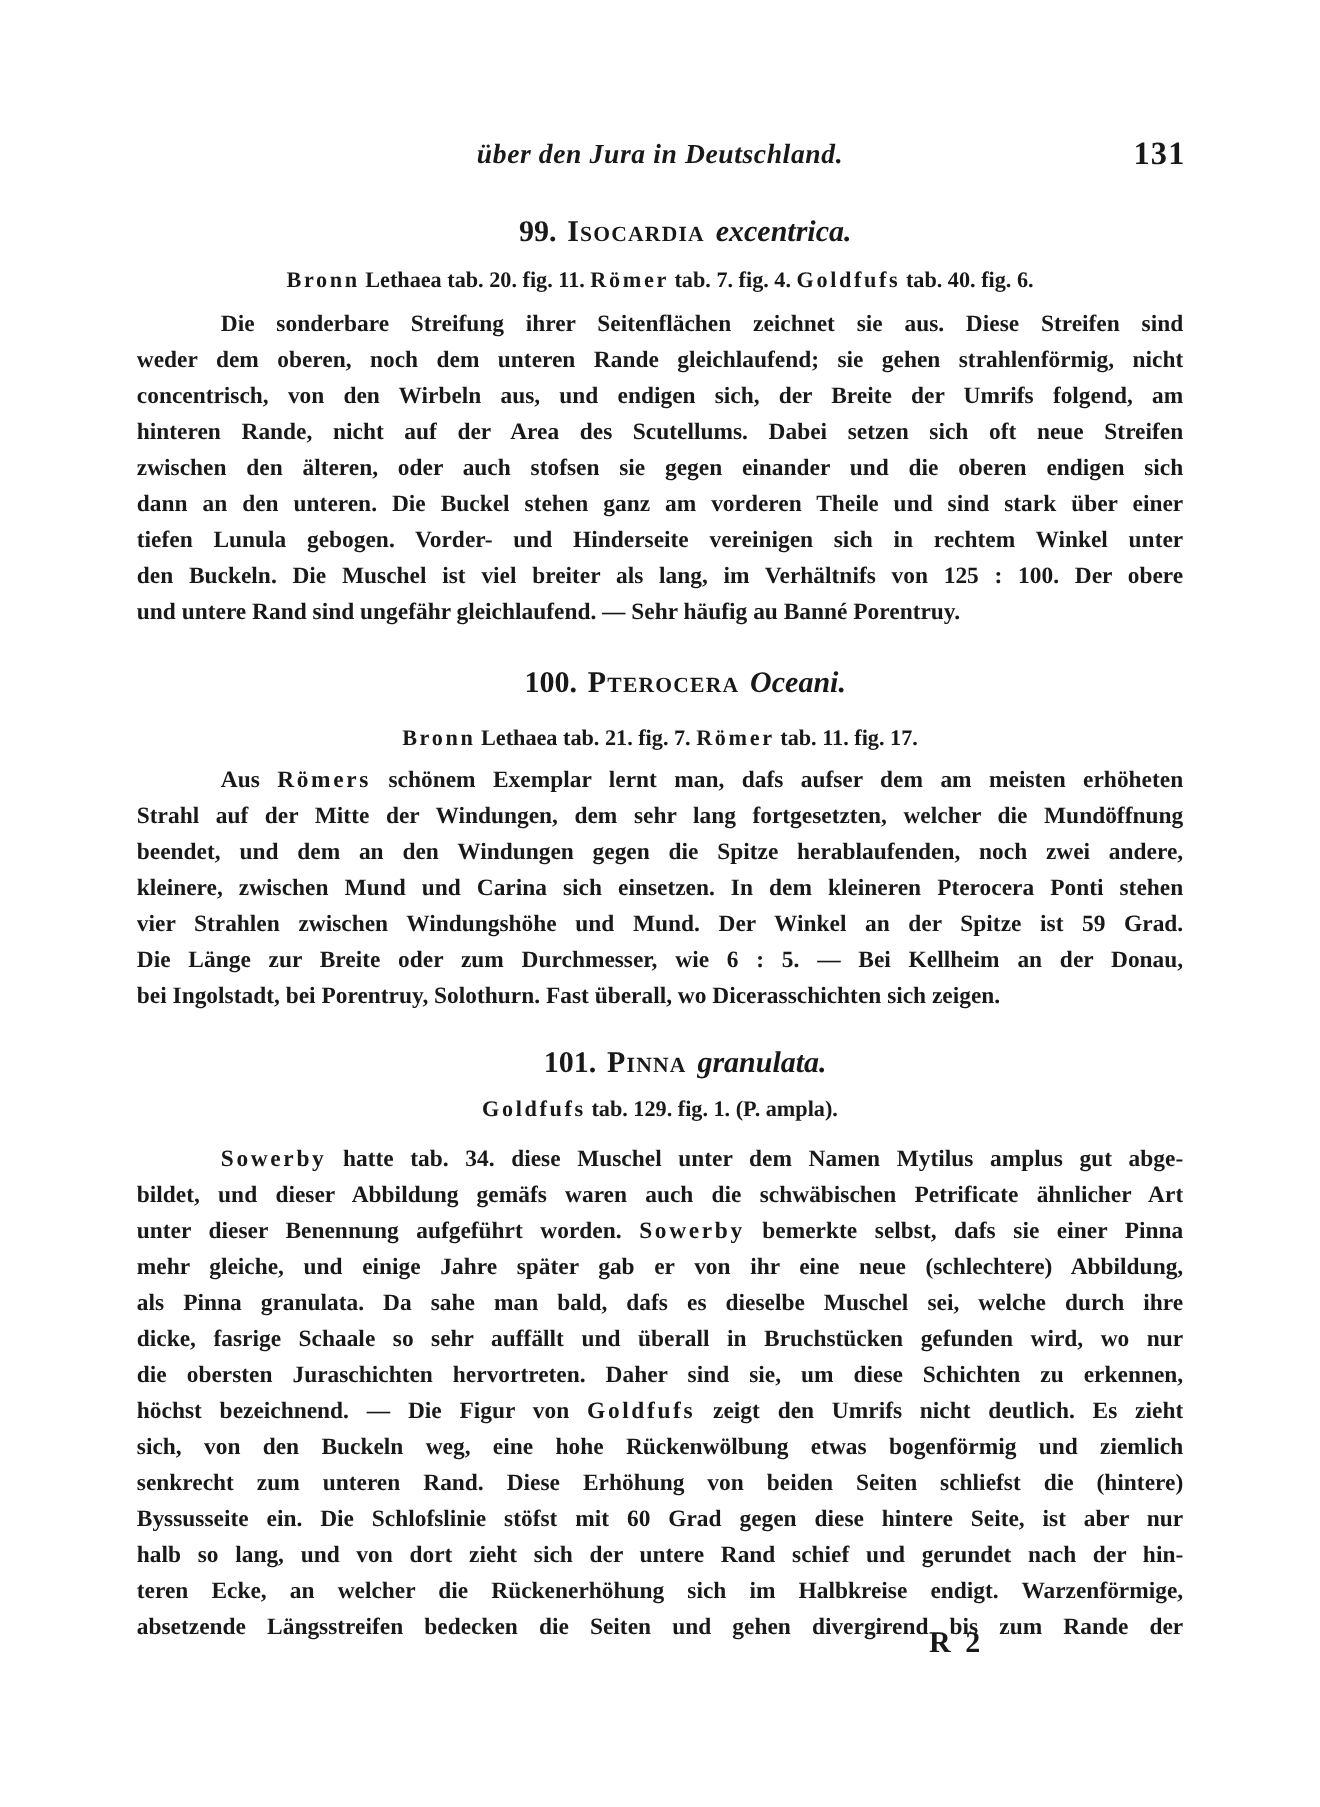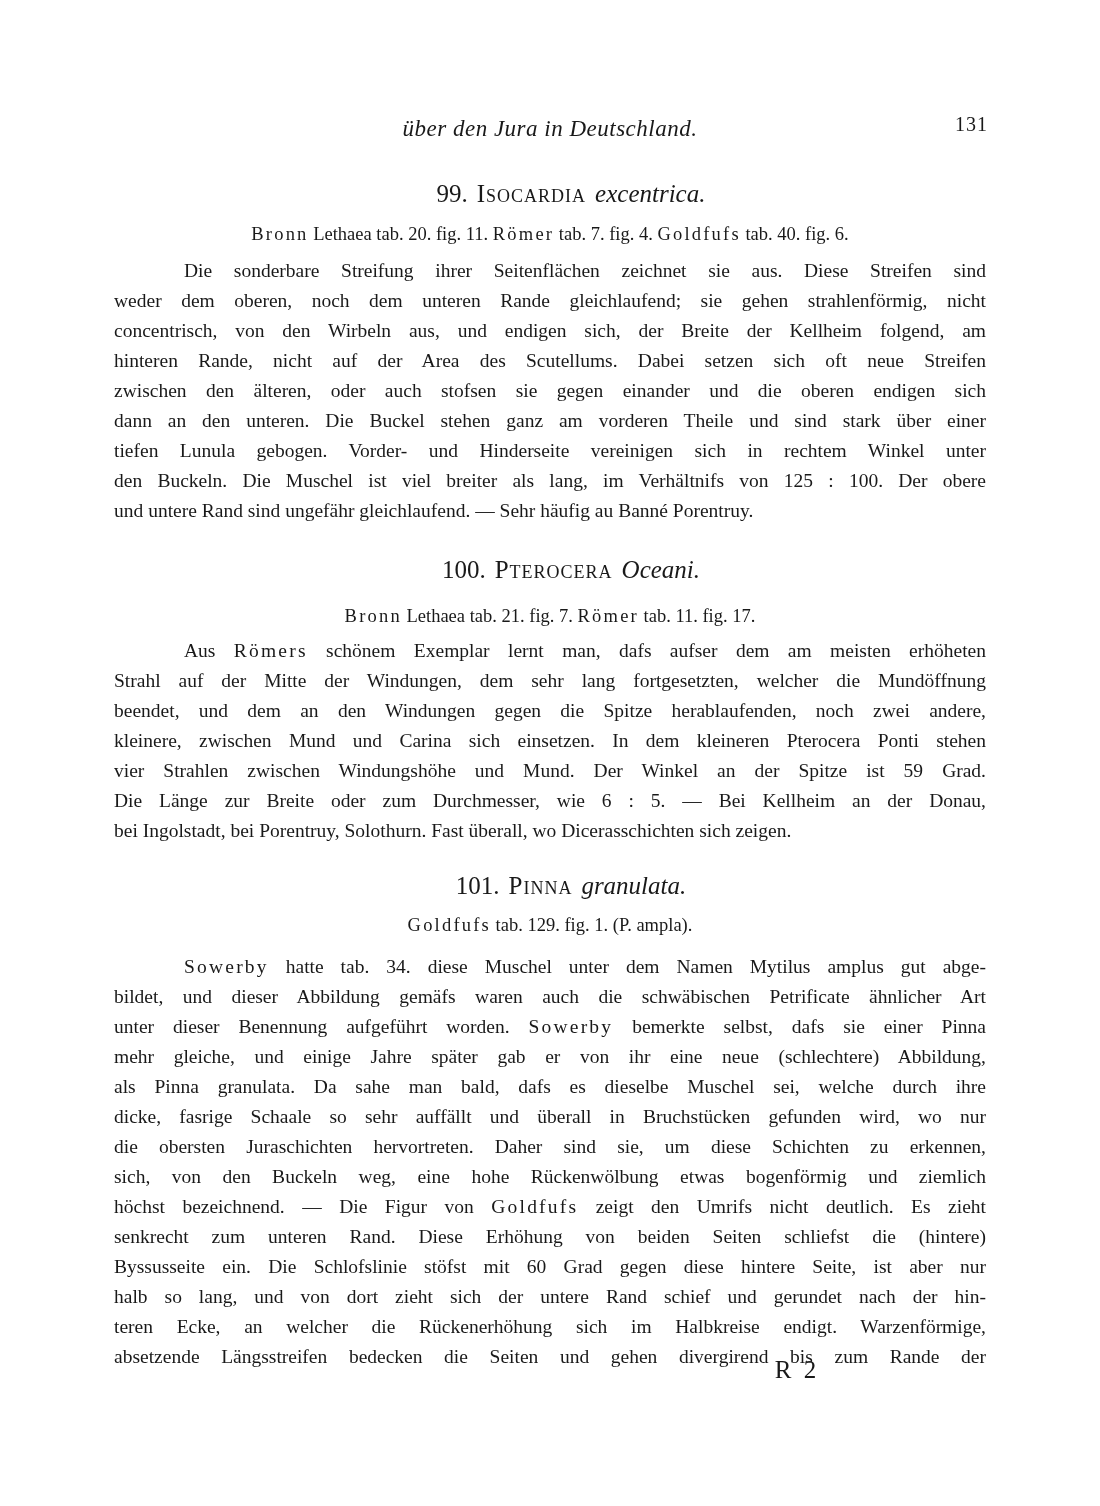--- a/index.html
+++ b/index.html
@@ -1,26 +1,27 @@
 <!DOCTYPE html>
 <html><head>
 <meta charset="utf-8">
 <style>
   html,body{margin:0;padding:0;background:#e8e8e8;}
   .page{
     position:relative;width:1100px;height:1506px;margin:0 auto;
     background:#ffffff;color:#191919;
     font-family:"Liberation Serif","DejaVu Serif",serif;
+    font-weight:bold;
   }
   .running-head{
     position:absolute;top:116px;left:115px;width:870px;
     text-align:center;font-style:italic;font-size:23px;letter-spacing:.5px;
   }
   .page-number{
-    position:absolute;top:113px;right:112px;font-size:20px;letter-spacing:1px;
+    position:absolute;top:113px;right:112px;font-size:27px;letter-spacing:1px;
   }
   .section-heading{
     position:absolute;left:115px;width:870px;text-align:center;font-size:25px;
   }
   .section-heading .num{margin-right:9px;margin-left:42px;}
   .section-heading .genus{margin-right:9px;}
   .h99{top:180px}.h100{top:556px}.h101{top:872px}
   .sc{font-variant:small-caps;letter-spacing:1px;}
   .it{font-style:italic;}
   .sp{letter-spacing:2.2px;}
@@ -50,21 +51,21 @@
   <div class="running-head">über den Jura in Deutschland.</div>
   <div class="page-number">131</div>
 
   <div class="section-heading h99">
     <span class="num">99.</span><span class="sc genus">Isocardia</span><span class="it">excentrica.</span>
   </div>
   <div class="ref r99"><span class="sp">Bronn</span><span> </span><span class="i">Lethaea</span><span> tab. 20. fig. 11.   </span><span class="sp">Römer</span><span> tab. 7. fig. 4.   </span><span class="sp">Goldfufs</span><span> tab. 40. fig. 6.</span></div>
   <div class="para p99">
       <div class="line first j"><span>Die sonderbare Streifung ihrer Seitenflächen zeichnet sie aus.  Diese Streifen sind</span></div>
       <div class="line j"><span>weder dem oberen, noch dem unteren Rande gleichlaufend; sie gehen strahlenförmig, nicht</span></div>
-      <div class="line j"><span>concentrisch, von den Wirbeln aus, und endigen sich, der Breite der Kellheim folgend, am</span></div>
+      <div class="line j"><span>concentrisch, von den Wirbeln aus, und endigen sich, der Breite der Umrifs folgend, am</span></div>
       <div class="line j"><span>hinteren Rande, nicht auf der Area des Scutellums.  Dabei setzen sich oft neue Streifen</span></div>
       <div class="line j"><span>zwischen den älteren, oder auch stofsen sie gegen einander und die oberen endigen sich</span></div>
       <div class="line j"><span>dann an den unteren.  Die Buckel stehen ganz am vorderen Theile und sind stark über einer</span></div>
       <div class="line j"><span>tiefen Lunula gebogen.  Vorder- und Hinderseite vereinigen sich in rechtem Winkel unter</span></div>
       <div class="line j"><span>den Buckeln.  Die Muschel ist viel breiter als lang, im Verhältnifs von 125 : 100.  Der obere</span></div>
       <div class="line"><span>und untere Rand sind ungefähr gleichlaufend. — Sehr häufig au Banné Porentruy.</span></div>
     </div>
 
   <div class="section-heading h100">
     <span class="num">100.</span><span class="sc genus">Pterocera</span><span class="it">Oceani.</span>
@@ -85,22 +86,22 @@
   </div>
   <div class="ref r101"><span class="sp">Goldfufs</span><span> tab. 129. fig. 1. (</span><span class="i">P. ampla</span><span>).</span></div>
   <div class="para p101">
       <div class="line first j"><span class="sp">Sowerby</span><span> hatte tab. 34. diese Muschel unter dem Namen </span><span class="i">Mytilus amplus</span><span> gut abge-</span></div>
       <div class="line j"><span>bildet, und dieser Abbildung gemäfs waren auch die schwäbischen Petrificate ähnlicher Art</span></div>
       <div class="line j"><span>unter dieser Benennung aufgeführt worden.  </span><span class="sp">Sowerby</span><span> bemerkte selbst, dafs sie einer Pinna</span></div>
       <div class="line j"><span>mehr gleiche, und einige Jahre später gab er von ihr eine neue (schlechtere) Abbildung,</span></div>
       <div class="line j"><span>als </span><span class="i">Pinna granulata</span><span>.  Da sahe man bald, dafs es dieselbe Muschel sei, welche durch ihre</span></div>
       <div class="line j"><span>dicke, fasrige Schaale so sehr auffällt und überall in Bruchstücken gefunden wird, wo nur</span></div>
       <div class="line j"><span>die obersten Juraschichten hervortreten.  Daher sind sie, um diese Schichten zu erkennen,</span></div>
+      <div class="line j"><span>höchst bezeichnend. — Die Figur von </span><span class="sp">Goldfufs</span><span> zeigt den Umrifs nicht deutlich.  Es zieht</span></div>
       <div class="line j"><span>sich, von den Buckeln weg, eine hohe Rückenwölbung etwas bogenförmig und ziemlich</span></div>
-      <div class="line j"><span>höchst bezeichnend. — Die Figur von </span><span class="sp">Goldfufs</span><span> zeigt den Umrifs nicht deutlich.  Es zieht</span></div>
       <div class="line j"><span>senkrecht zum unteren Rand.  Diese Erhöhung von beiden Seiten schliefst die (hintere)</span></div>
       <div class="line j"><span>Byssusseite ein.  Die Schlofslinie stöfst mit 60 Grad gegen diese hintere Seite, ist aber nur</span></div>
       <div class="line j"><span>halb so lang, und von dort zieht sich der untere Rand schief und gerundet nach der hin-</span></div>
       <div class="line j"><span>teren Ecke, an welcher die Rückenerhöhung sich im Halbkreise endigt.  Warzenförmige,</span></div>
       <div class="line j"><span>absetzende Längsstreifen bedecken die Seiten und gehen divergirend bis zum Rande der</span></div>
     </div>
 
   <div class="signature">R 2</div>
 
 </div>

